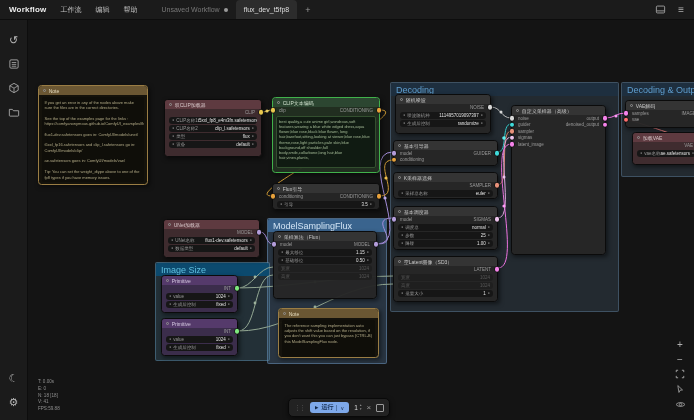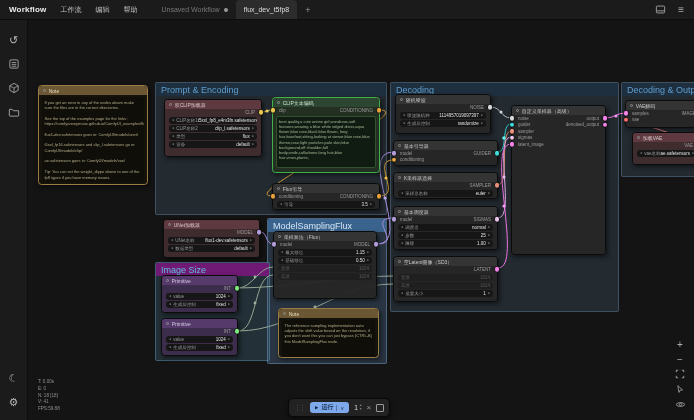--- a/index.html
+++ b/index.html
@@ -24,21 +24,21 @@
   .sbtn.glyph{font-size:11px;}
   
   .canvas{position:absolute;left:0;top:0;width:694px;height:420px;background:#141414;z-index:1;}
   .group{position:absolute;border-radius:2px;z-index:2;}
   .ghead{height:13px;display:flex;align-items:center;padding:0 5px;font-size:9px;white-space:nowrap;overflow:hidden;border-radius:2px 2px 0 0;}
   .g-std{background:rgba(92,122,150,.22);border:1px solid rgba(95,130,160,.45);}
   .g-std .ghead{background:#1e2f3f;color:#5f9ecf;}
   .g-msf{background:rgba(98,140,185,.28);border:1px solid rgba(110,150,190,.5);}
   .g-msf .ghead{background:#3a648e;color:#d2e4f5;}
   .g-img{background:rgba(80,130,160,.25);border:1px solid rgba(90,140,170,.5);}
-  .g-img .ghead{background:#701a75;color:#5fc0e0;}
+  .g-img .ghead{background:#0c4a6e;color:#5fc0e0;}
   svg.wires{position:absolute;left:0;top:0;z-index:3;pointer-events:none;}
   
   .node{position:absolute;background:rgba(38,38,38,.97);border:0.8px solid #0b0b0b;border-radius:3.5px;
         box-shadow:1.5px 2px 4px rgba(0,0,0,.5);z-index:4;box-sizing:border-box;}
   .ttl{height:9px;display:flex;align-items:center;gap:2.5px;padding:0 4px;border-radius:3px 3px 0 0;
        background:#343434;font-size:5px;color:#c8c8c8;white-space:nowrap;overflow:hidden;}
   .tdot{width:3.2px;height:3.2px;border-radius:50%;border:0.7px solid #909090;flex:0 0 auto;box-sizing:border-box;}
   .n-loader{background:rgba(64,44,48,.97);}
   .n-loader .ttl{background:#5e3a40;color:#d8c8ca;}
   .n-green{background:rgba(34,48,33,.97);border:1.2px solid #41b14b;}
@@ -78,23 +78,20 @@
   .stopbtn{width:6px;height:6px;border:1px solid #9a9a9a;border-radius:1px;}
   .zoomctl{position:absolute;right:8px;top:338px;z-index:20;display:flex;flex-direction:column;align-items:center;
            gap:3px;color:#b0b0b0;}
   .zoomctl .zi{width:12px;height:12px;display:flex;align-items:center;justify-content:center;font-size:10px;}
 </style>
 </head>
 <body>
 
 <div class="canvas">
 
-  <div class="group g-std" style="left:155px;top:82px;width:230px;height:131px;">
-    <div class="ghead">Prompt &amp; Encoding</div>
-  </div>
   <div class="group g-std" style="left:390px;top:82px;width:227px;height:228px;">
     <div class="ghead">Decoding</div>
   </div>
   <div class="group g-std" style="left:621px;top:82px;width:95px;height:93px;">
     <div class="ghead">Decoding &amp; Output</div>
   </div>
   <div class="group g-msf" style="left:267px;top:218px;width:118px;height:144px;">
     <div class="ghead">ModelSamplingFlux</div>
   </div>
   <div class="group g-img" style="left:155px;top:262px;width:113px;height:97px;">

